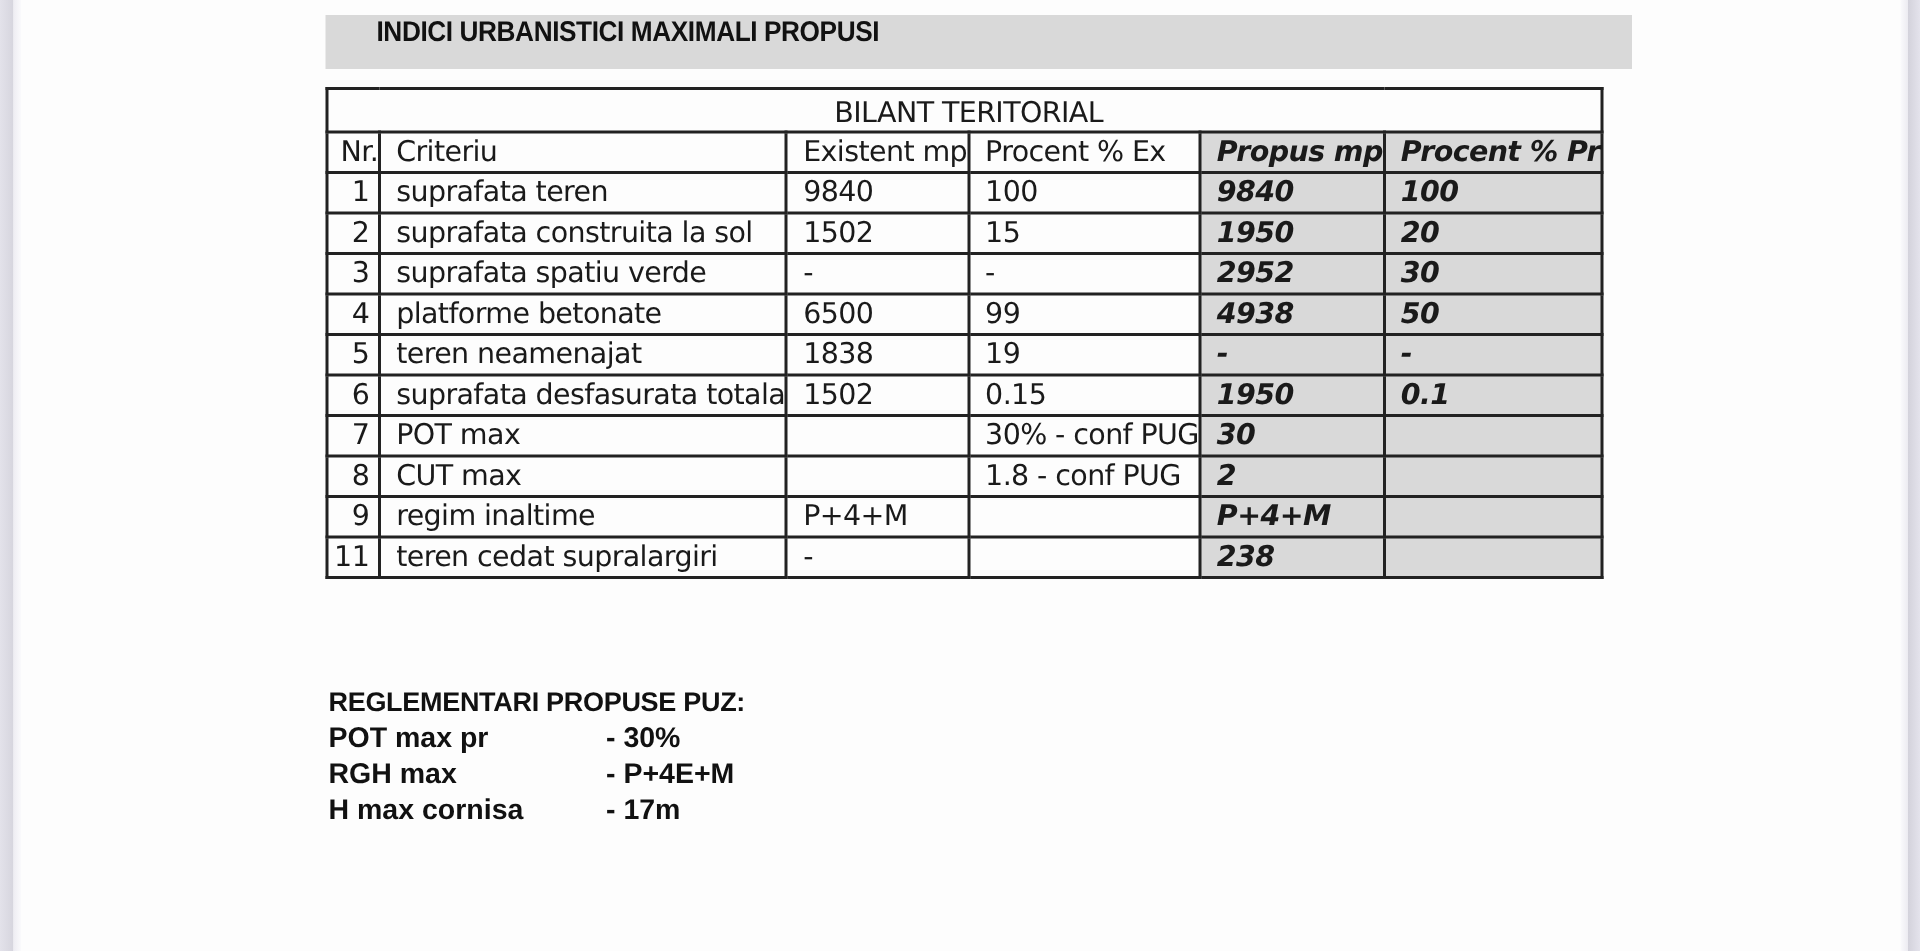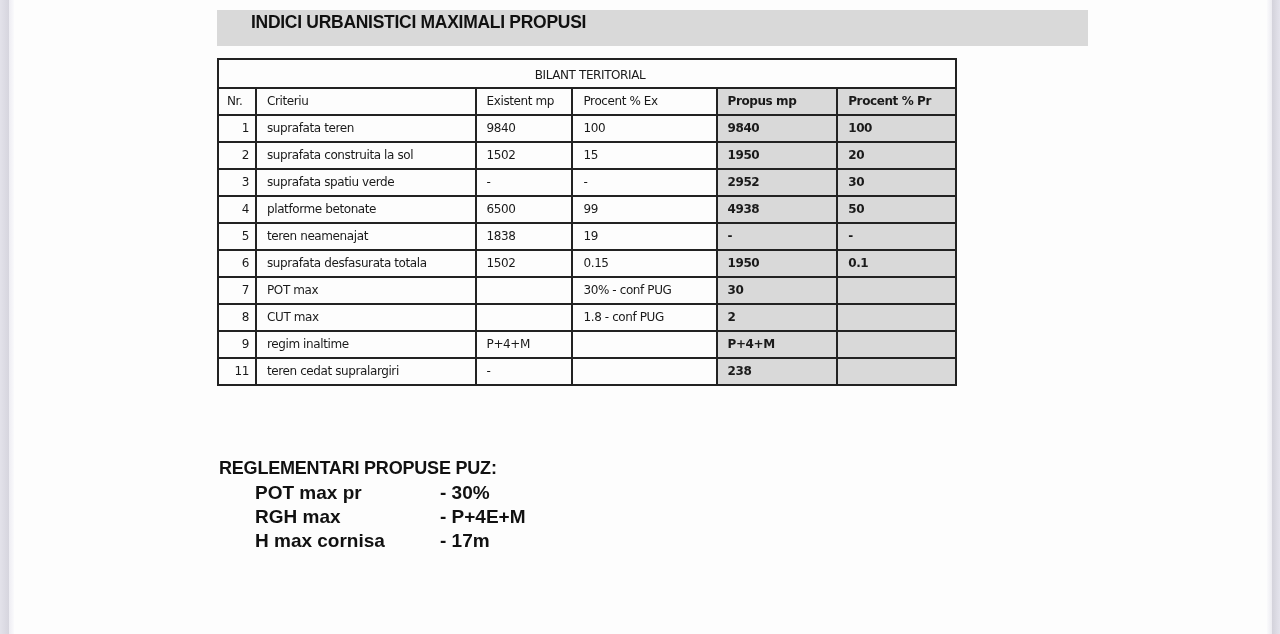--- a/index.html
+++ b/index.html
@@ -51,21 +51,21 @@
       transform: scaleX(0.92);
       transform-origin: left center;
     }
 
     table.bilant {
       position: absolute;
       left: 217px; top: 58px;
       width: 740px;
       border-collapse: collapse;
       font-family: "DejaVu Sans", sans-serif;
-      font-size: 12px;
+      font-size: 19px;
       color: #1a1a1a;
     }
     table.bilant td, table.bilant th {
       border: 2px solid #222;
       height: 25px;
       padding: 0 0 0 10px;
       font-weight: normal;
       text-align: left;
       white-space: nowrap;
       line-height: 25px;
@@ -81,20 +81,21 @@
       position: relative; left: 3px; top: 2px;
     }
     table.bilant td.nr, table.bilant th.nr {
       text-align: right;
       padding: 0 6px 0 0;
     }
     table.bilant th.nr { text-align: left; padding: 0 0 0 8px; }
     table.bilant .prop {
       background: #d9d9d9;
       font-weight: bold;
+      font-style: italic;
     }
     .col-nr { width: 46px; }
     .col-crit { width: 250px; }
     .col-ex { width: 108px; }
     .col-pex { width: 172px; }
     .col-prop { width: 146px; }
     .col-ppr { width: 134px; }
 
     .regs {
       position: absolute;
@@ -113,21 +114,21 @@
     .regs .utr {
       font-weight: bold;
       line-height: 24px;
       letter-spacing: -0.2px;
     }
     .regs .row {
       display: flex;
       font-weight: bold;
       line-height: 24px;
     }
-    .regs .row .k { width: 185px; margin-left: 36px; }
+    .regs .row .k { width: 185px; }
     .regs .row .v { }
   </style>
 </head>
 <body>
 
 <div class="frame">
   <div class="edge-left"></div>
   <div class="edge-right"></div>
 
   <div class="title-bar">

